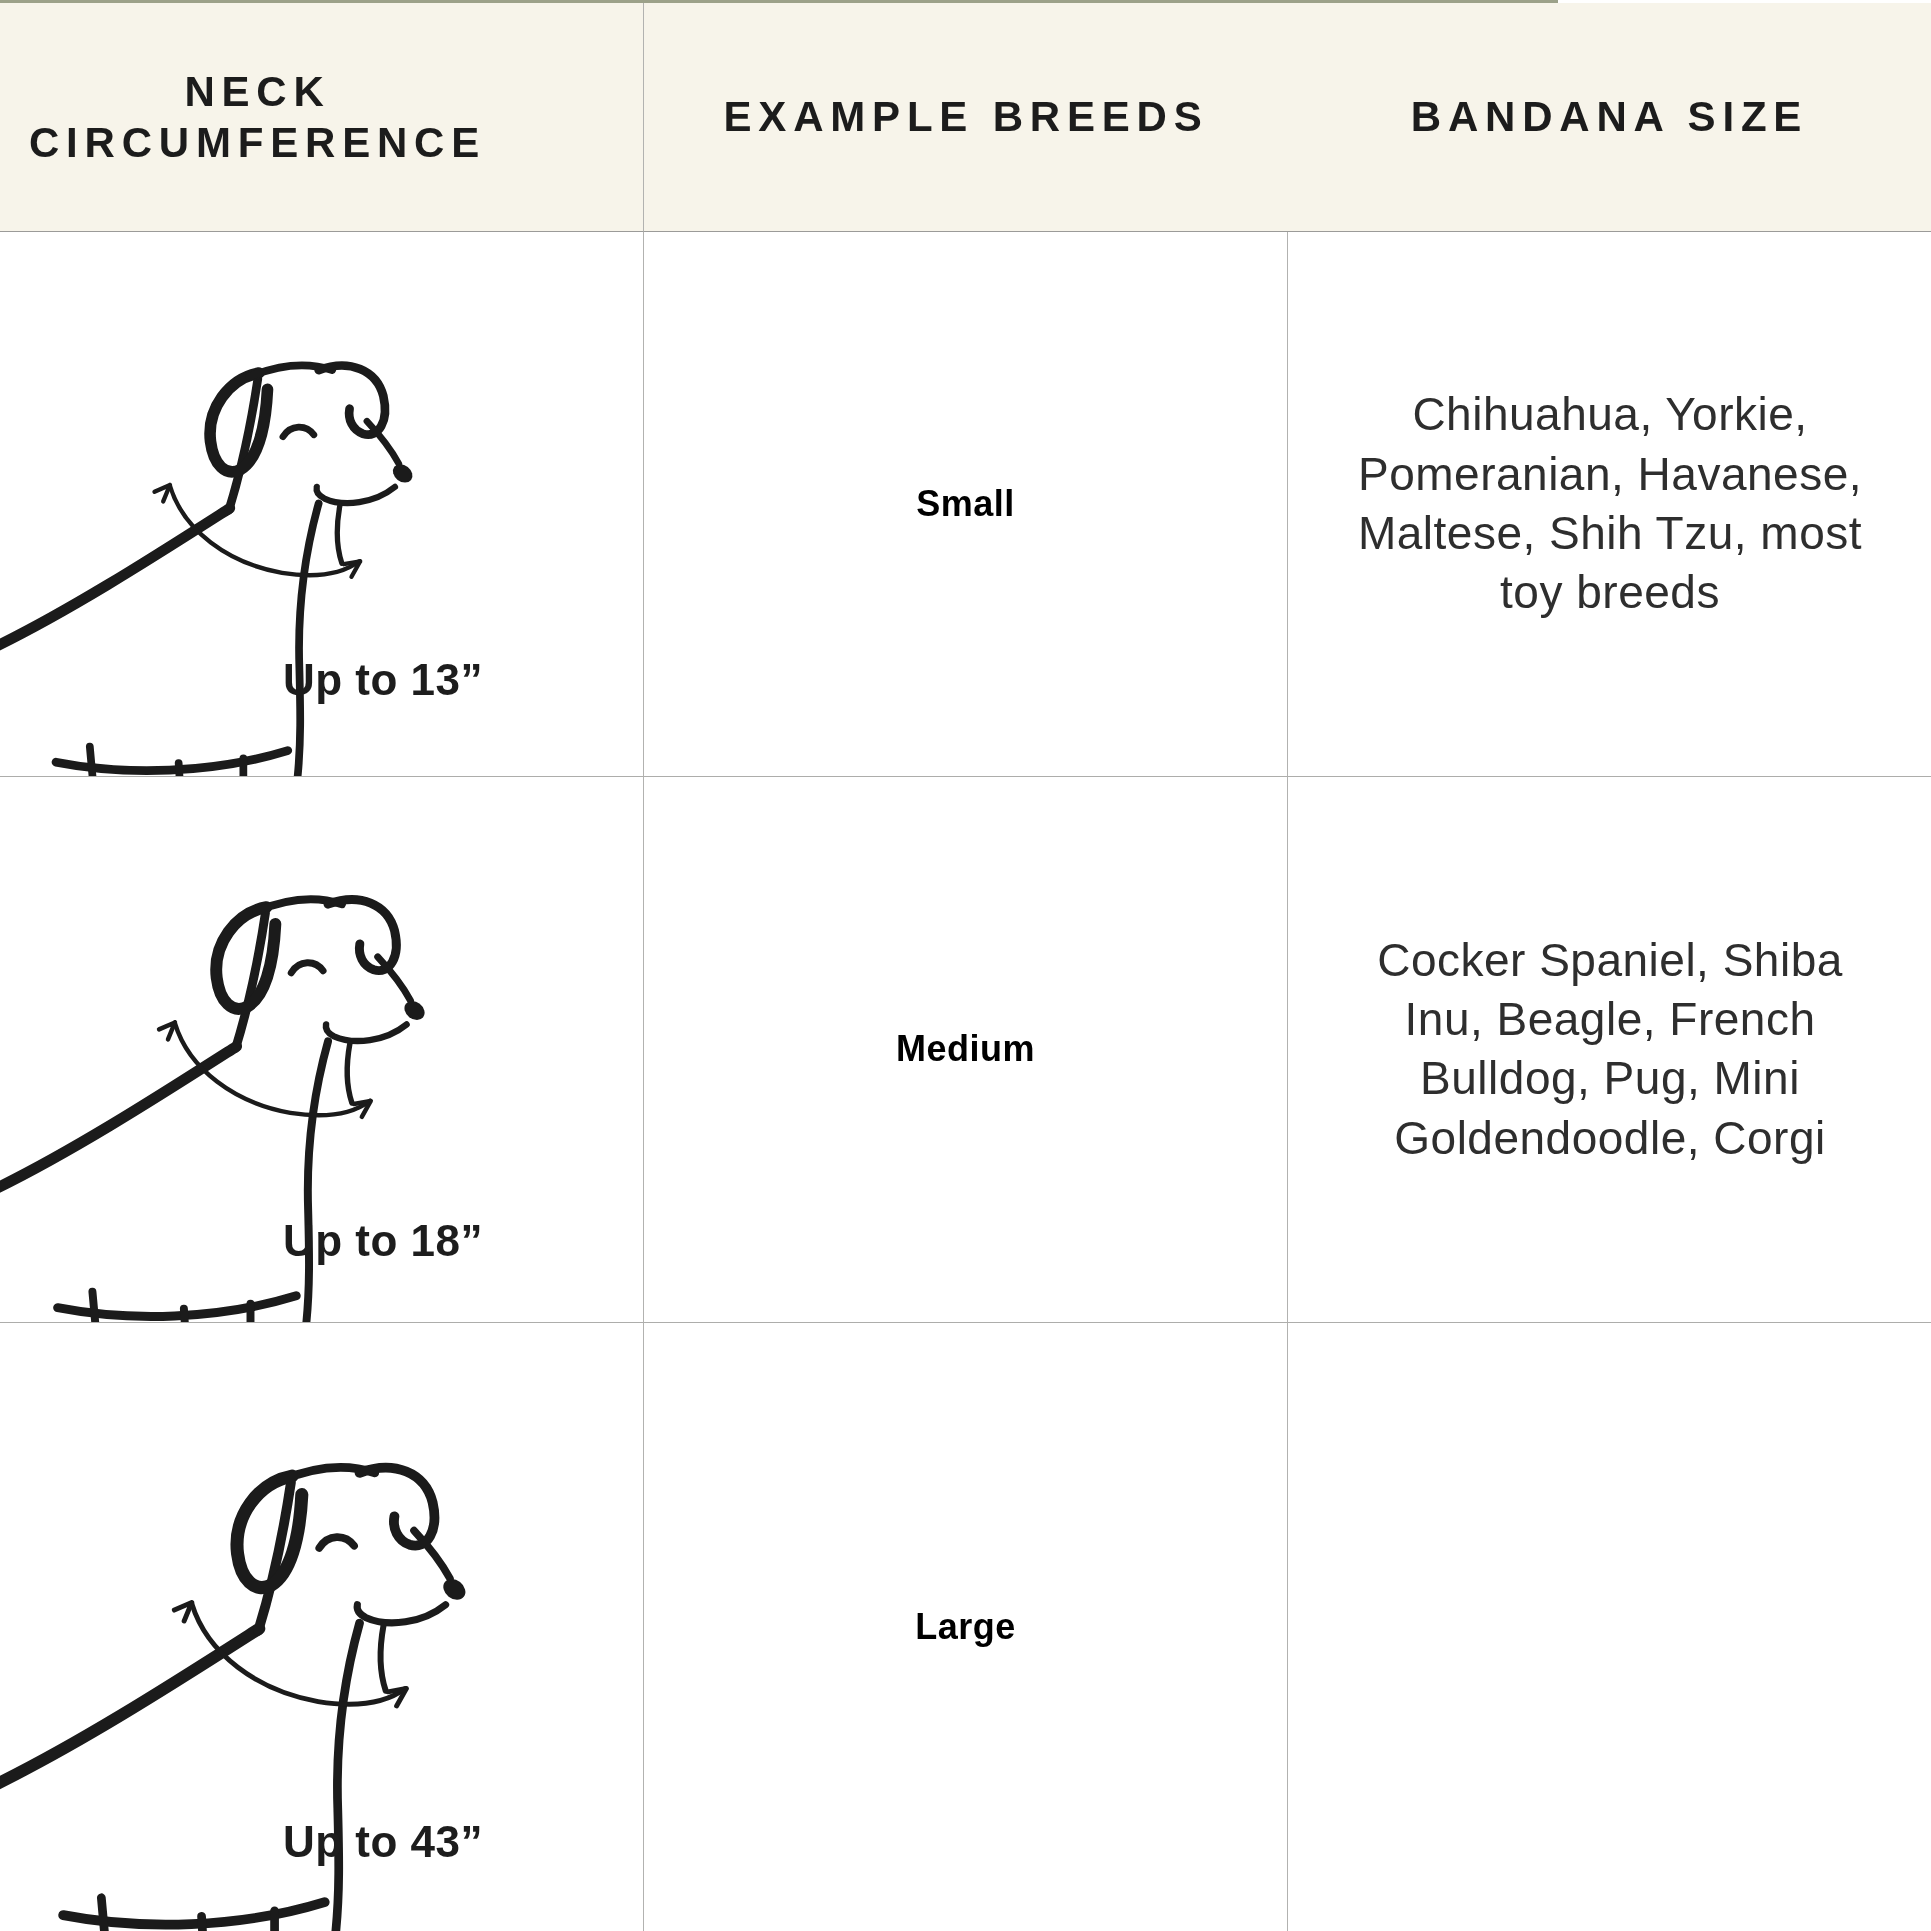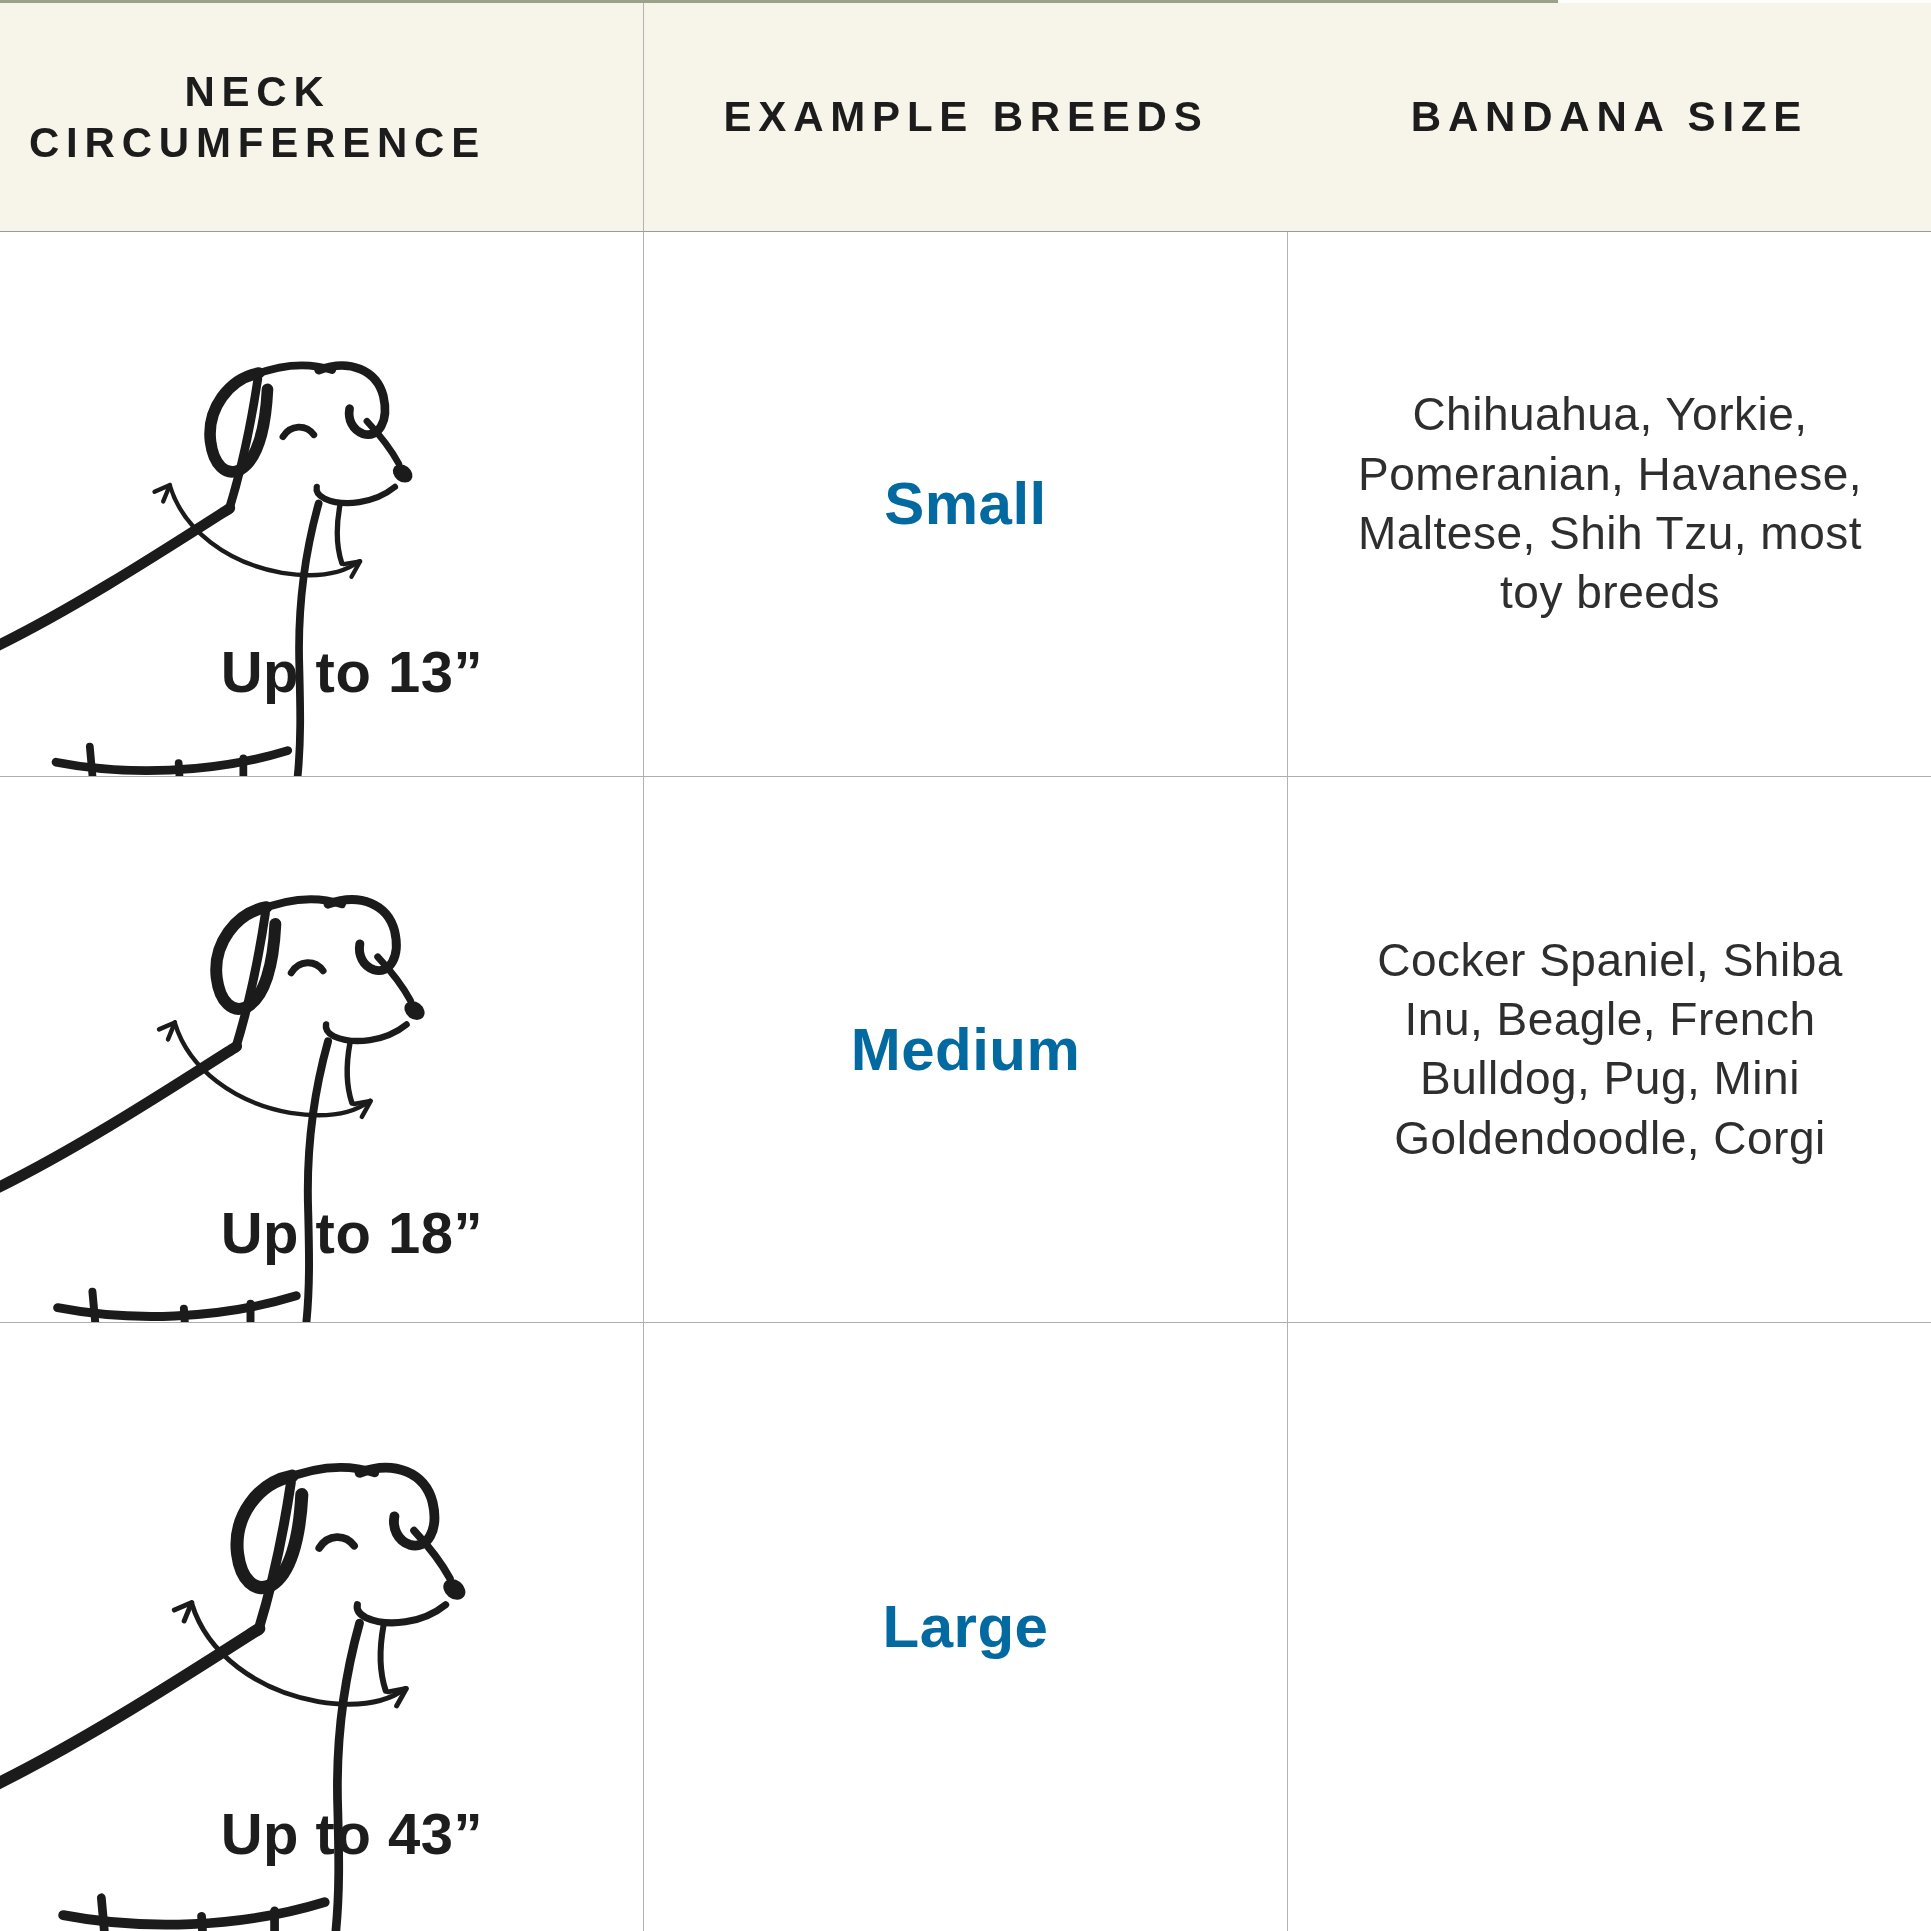--- a/index.html
+++ b/index.html
@@ -28,30 +28,30 @@
     color:#1c1c1c; line-height:1.22; max-width:521px;
   }
   .htext.shiftleft { transform:translateX(-64px); }
   .dogcell { position:relative; overflow:hidden; }
   .dogart { position:absolute; left:0; bottom:-1.9px; display:block; }
   .r1 .dogart { width:647px; }
   .r2 .dogart { width:666px; }
   .r3 .dogart { width:730px; }
   .necklabel {
     position:absolute; right:160px;
-    font-size:58px; font-weight:700; color:#1d1d1d; letter-spacing:0.5px;
+    font-size:44px; font-weight:700; color:#1d1d1d; letter-spacing:0.5px;
     white-space:nowrap;
   }
   .r1 .necklabel { bottom:71px; }
   .r2 .necklabel { bottom:56px; }
   .r3 .necklabel { bottom:64px; }
   .sizecell {
     display:flex; align-items:center; justify-content:center;
   }
-  .sizetext { font-size:60px; font-weight:700; color:#0369a1; letter-spacing:0.5px; }
+  .sizetext { font-size:36px; font-weight:700; color:#000000; letter-spacing:0.5px; }
   .breedcell {
     display:flex; align-items:center; justify-content:center; text-align:center;
   }
   .breedtext {
     font-size:46px; font-weight:400; color:#2e2e2e;
     line-height:1.29; max-width:543px; letter-spacing:0.5px;
   }
   .hidden-defs { position:absolute; width:0; height:0; overflow:hidden; }
 </style>
 </head>

